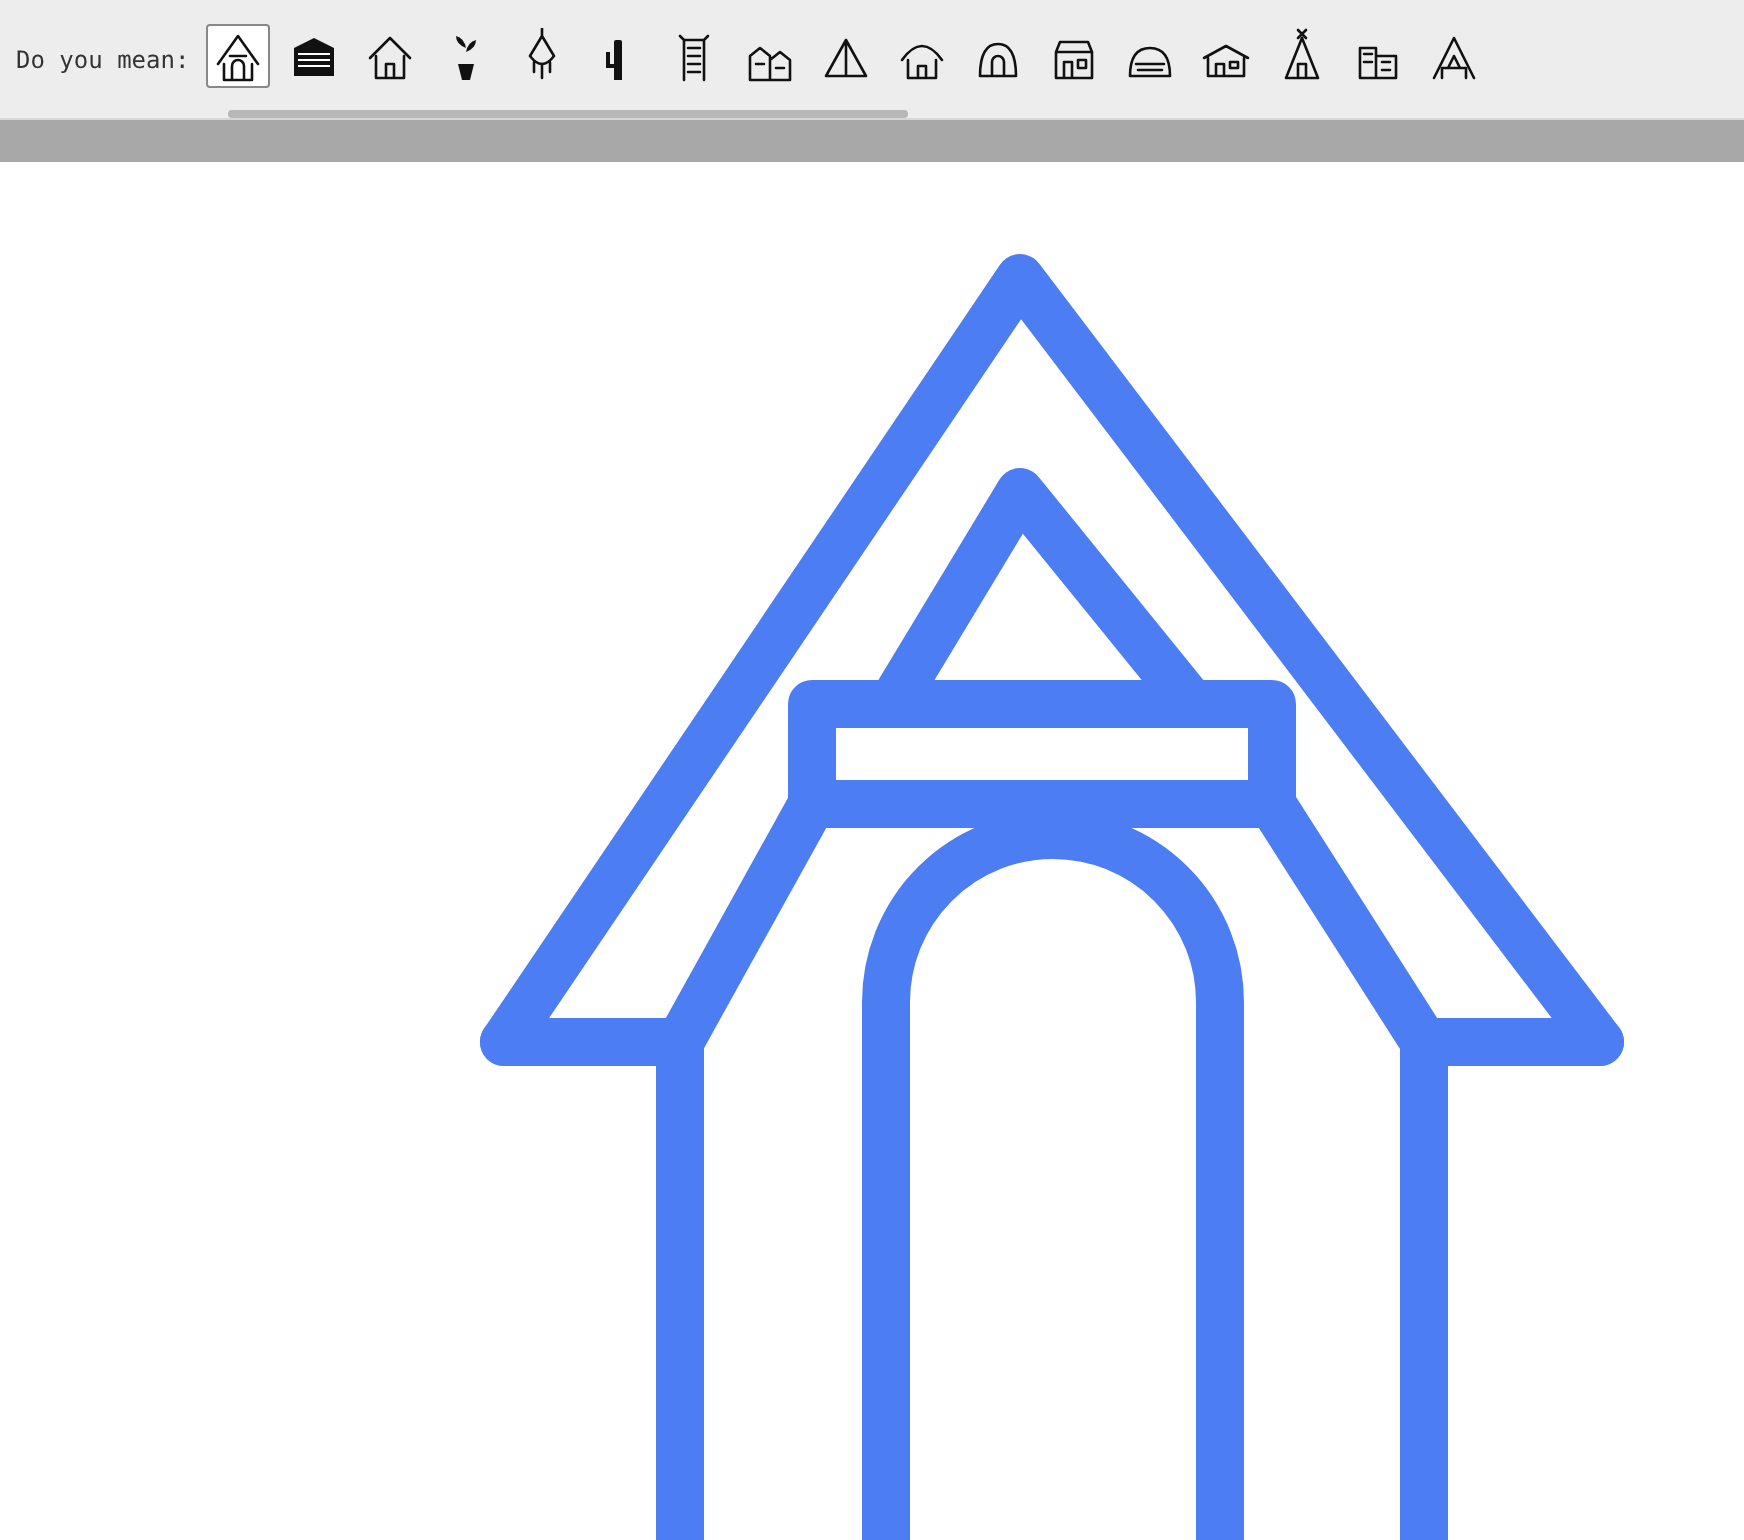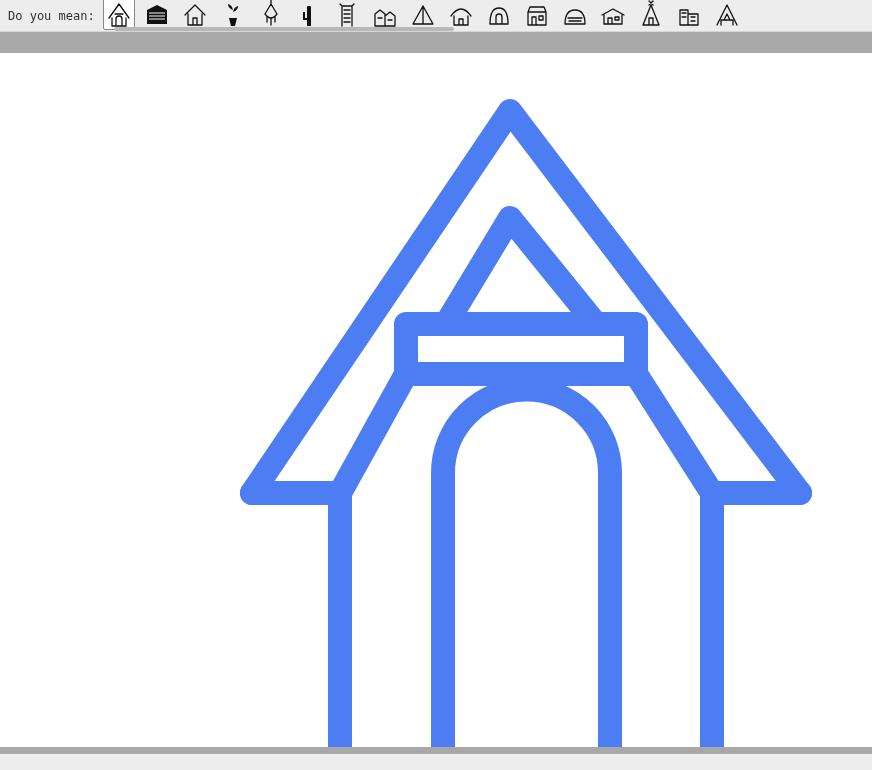--- a/index.html
+++ b/index.html
@@ -9,21 +9,21 @@
     height: 770px;
     font-family: Menlo, Consolas, monospace;
     font-size: 12px;
     background: #ededed;
     color: #333;
     overflow: hidden;
   }
   .topbar {
     display: flex;
     align-items: center;
-    height: 32px;
+    height: 60px;
     padding: 0 8px;
     box-sizing: border-box;
     background: #ededed;
     border-bottom: 1px solid #d7d7d7;
     position: relative;
   }
   .prompt {
     margin-right: 8px;
     white-space: nowrap;
     color: #333;

